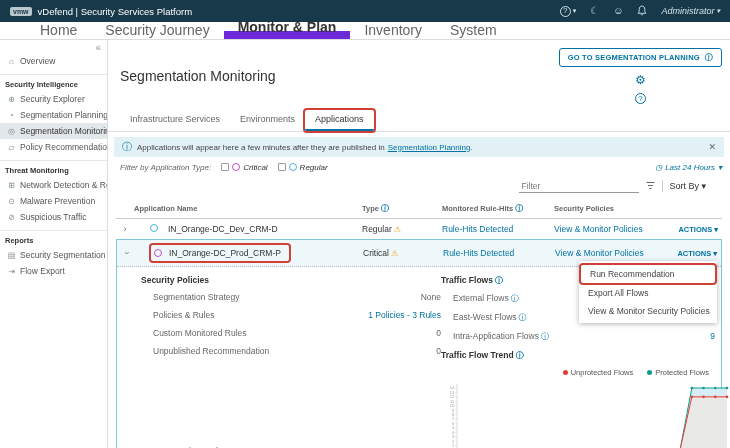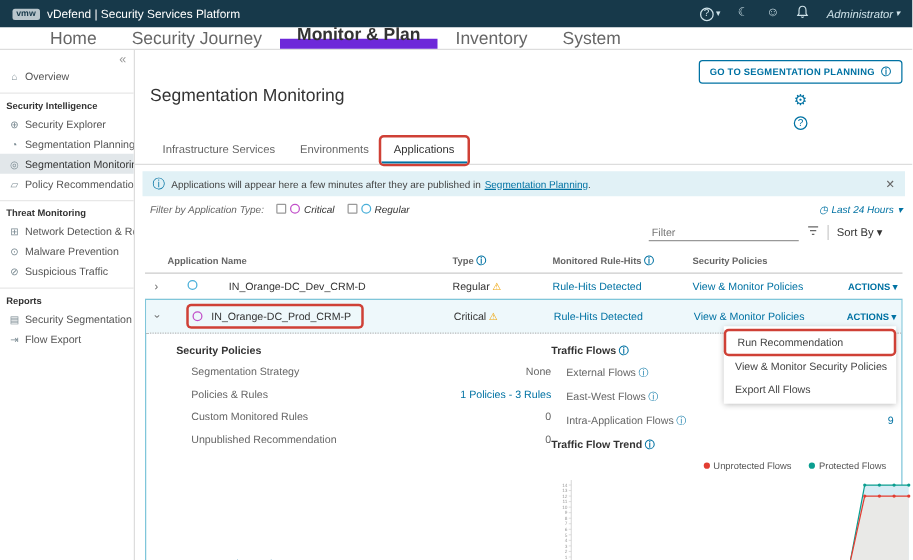--- a/index.html
+++ b/index.html
@@ -83,21 +83,21 @@
 
   
   .grid-head, .grid-row { display:grid;
     grid-template-columns:18px 228px 80px 112px 108px 1fr; align-items:center; }
   .table-wrap { margin:2px 8px 0 8px; font-size:8.5px; }
   .grid-head { font-size:7.5px; font-weight:bold; color:#666; border-bottom:1px solid #ccc;
     padding:4px 0; }
   .grid-row { padding:5px 0; border-bottom:1px solid #e8e8e8; }
   .chev { color:#666; font-size:9px; text-align:center; cursor:pointer; }
   .chev.open { display:inline-block; transform:rotate(90deg); transform-origin:center; }
-  .app-name { display:flex; align-items:flex-start; gap:22px; color:#333;padding-left:16px; }
+  .app-name { display:flex; align-items:flex-start; gap:7px; color:#333;padding-left:16px; }
   .name-annot { display:inline-flex; align-items:center; gap:4px; padding:3px 8px 3px 3px; }
   .type-cell { color:#333; display:flex; align-items:center; gap:2px; }
   .warn { color:#efa50a; font-size:8px; }
   .link { color:#0072a3; cursor:pointer; text-decoration:none; }
   .actions-cell { text-align:right; padding-right:4px; color:#0072a3; font-size:7.5px;
     font-weight:bold; cursor:pointer; }
   .info-s { color:#0072a3; font-size:8px; margin-left:2px; }
 
   .expanded-box { border:1px solid #7fc6da; margin-top:-1px; position:relative; background:#fff; }
   .grid-row.selected { background:#eef8fb; border-bottom:1px dotted #bbb; }
@@ -305,22 +305,22 @@
                 <span>Critical</span>
                 <span class="warn">⚠</span>
               </span>
             <span class="link">Rule-Hits Detected</span>
             <span class="link">View &amp; Monitor Policies</span>
             <span class="actions-cell"><span>ACTIONS</span> <span>▾</span></span>
           </div>
 
           <div class="dropdown">
             <div class="dd-item annot">Run Recommendation</div>
+            <div class="dd-item">Export All Flows</div>
             <div class="dd-item">View &amp; Monitor Security Policies</div>
-            <div class="dd-item">Export All Flows</div>
           </div>
 
           <div class="detail">
             <div class="d-left">
               <div class="d-title">Security Policies</div>
               <div class="kv">
                 <span class="k">Segmentation Strategy</span>
                 <span class="v">None</span>
               </div>
               <div class="kv">

